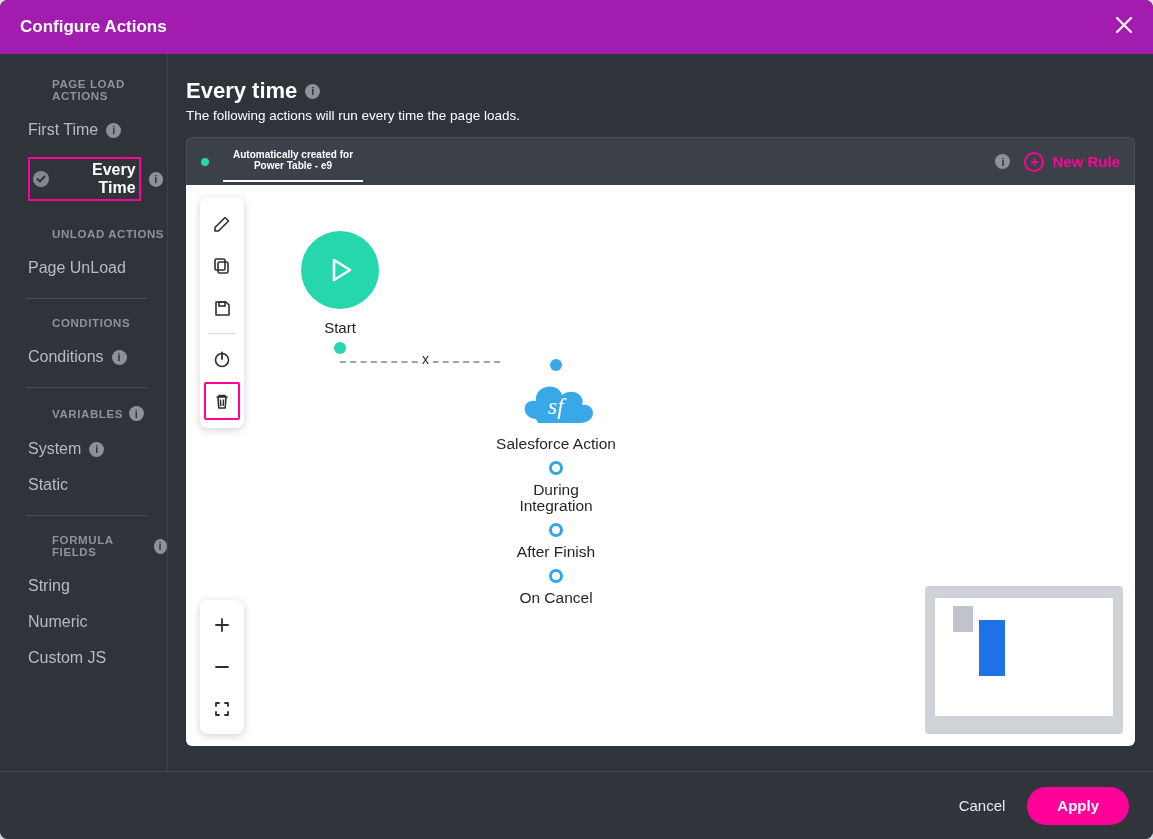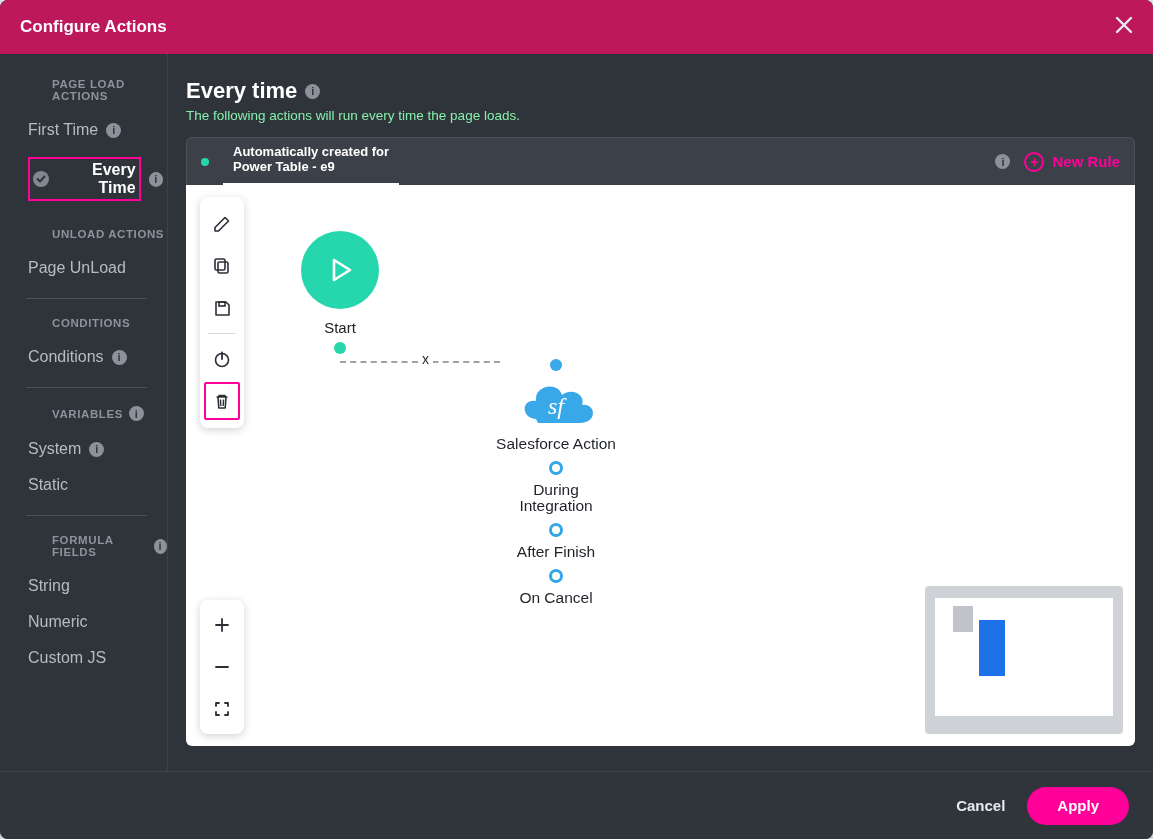--- a/index.html
+++ b/index.html
@@ -19,21 +19,21 @@
   body{background:#e9f0fa;display:flex;justify-content:center;align-items:flex-start;}
 
   .modal{
     width:1153px;height:839px;background:#2f333a;border-radius:8px;
     box-shadow:0 6px 30px rgba(0,0,0,.35);display:flex;flex-direction:column;
     overflow:hidden;position:relative;
   }
 
   
   .header{
-    height:54px;background:#be185d;display:flex;align-items:center;
+    height:54px;background:#a21caf;display:flex;align-items:center;
     justify-content:space-between;padding:0 20px;flex:0 0 auto;
   }
   .header-title{color:#fff;font-weight:700;font-size:17px;}
   .close-x{color:#eef0f2;font-size:22px;cursor:pointer;}
 
   
   .body{flex:1 1 auto;display:flex;min-height:0;}
 
   .sidebar{
     width:168px;flex:0 0 168px;border-right:1px solid #3d4148;
@@ -57,29 +57,29 @@
     width:15px;height:15px;border-radius:50%;background:#8d9199;color:#32363d;
     display:inline-flex;align-items:center;justify-content:center;font-size:11px;font-weight:700;
   }
   .sidebar hr{border:none;border-top:1px solid #4b4f56;margin:12px 20px 0 8px;}
 
   .highlight-box{border:2px solid #ff0099;padding:2px 3px;display:flex;align-items:center;gap:6px;}
 
   .main{flex:1 1 auto;padding:18px 18px 0 18px;display:flex;flex-direction:column;min-width:0;}
 
   .main h1{color:#fff;font-size:22px;font-weight:700;margin:6px 0 2px 0;display:flex;align-items:center;gap:8px;}
-  .subtitle{color:#86efac;font-size:13.5px;margin:2px 0 14px 0;}
+  .subtitle{color:#ffffff;font-size:13.5px;margin:2px 0 14px 0;}
 
   .rule-bar{
     height:48px;background:#3c4149;border-radius:6px 6px 0 0;display:flex;align-items:center;
     padding:0 14px;color:#fff;justify-content:space-between;border:1px solid #4b4f56;border-bottom:none;
   }
   .rule-left{display:flex;align-items:center;gap:14px;}
   .green-dot{width:8px;height:8px;border-radius:50%;background:var(--accent-green);}
-  .rule-title{font-weight:700;font-size:13px;line-height:1.1;text-align:left;border-bottom:2px solid #fff;padding:6px 10px 9px 10px;margin-bottom:-1px;}
+  .rule-title{font-weight:700;font-size:10px;line-height:1.1;text-align:center;border-bottom:2px solid #fff;padding:6px 10px 9px 10px;margin-bottom:-1px;}
   .rule-right{display:flex;align-items:center;gap:14px;}
   .new-rule{color:var(--accent-pink);font-weight:700;font-size:15px;display:flex;align-items:center;gap:8px;cursor:pointer;}
   .plus-circle{
     width:20px;height:20px;border:2px solid var(--accent-pink);border-radius:50%;display:inline-flex;
     align-items:center;justify-content:center;font-size:14px;line-height:1;color:var(--accent-pink);
   }
 
   .canvas{
     background:#fff;border-radius:0 0 6px 6px;flex:1 1 auto;position:relative;overflow:hidden;
     min-height:0;margin-bottom:25px;
@@ -129,21 +129,21 @@
   .cloud{width:84px;height:54px;margin:0 auto;position:relative;}
   .cloud svg{width:84px;height:54px;}
   .cloud-label{position:absolute;top:18px;left:0;right:0;color:#fff;font-family:serif;font-style:italic;font-size:24px;}
   .sf-text{color:#1f2329;font-size:15.5px;margin-top:6px;}
   .circle-o{width:14px;height:14px;border:3px solid #33a6e8;border-radius:50%;margin:8px auto 4px auto;}
 
   .footer{
     height:68px;flex:0 0 68px;border-top:1px solid #43474e;background:#30343b;
     display:flex;align-items:center;justify-content:flex-end;gap:22px;padding:0 24px;
   }
-  .btn-cancel{color:#e7eaee;font-size:15px;cursor:pointer;font-weight:700;}
+  .btn-cancel{color:#e7eaee;font-size:15px;cursor:pointer;font-weight:400;}
   .btn-apply{
     background:var(--accent-pink);color:#fff;font-weight:700;font-size:15px;border:none;
     border-radius:22px;height:38px;padding:0 30px;cursor:pointer;
   }
 
   svg{overflow:visible;}
 </style>
 </head>
 <body>
 

